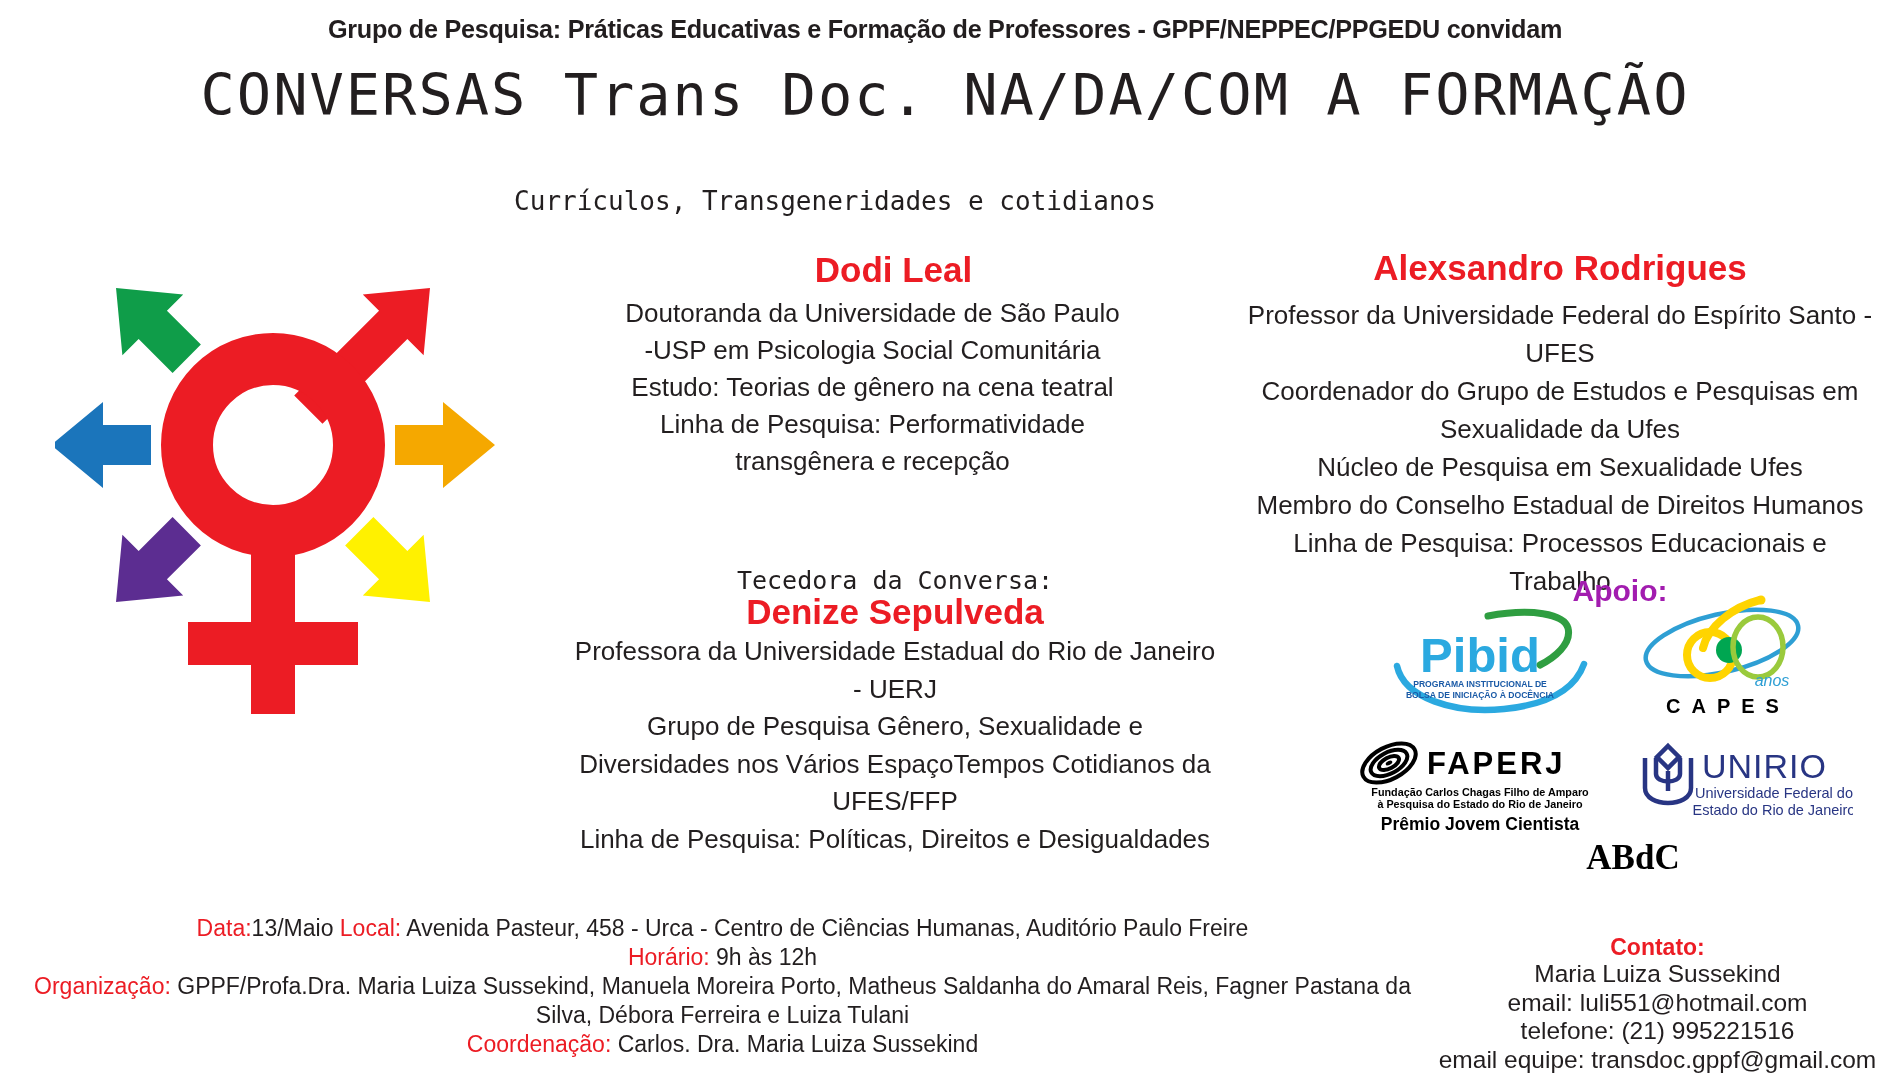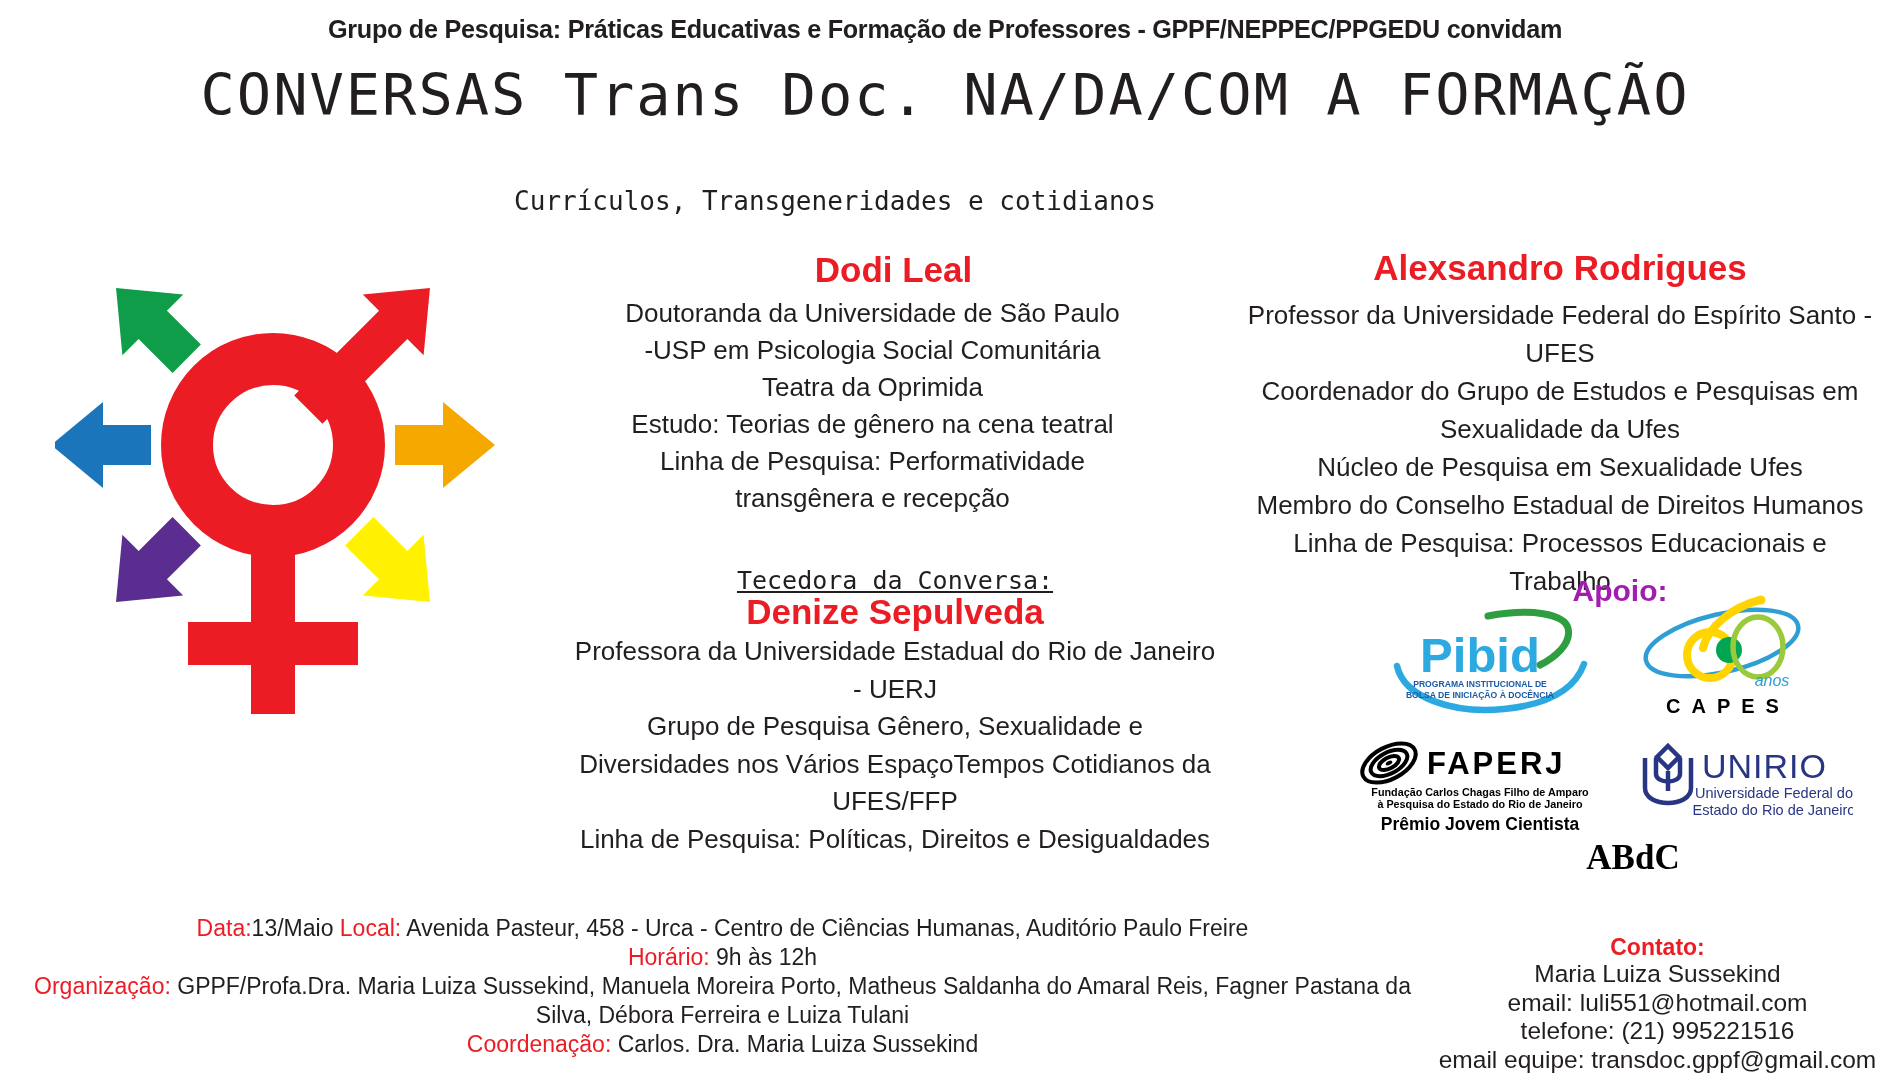--- a/index.html
+++ b/index.html
@@ -19,21 +19,21 @@
   .speaker-name{font-size:35px;font-weight:bold;color:#ec1c24;}
   .body-line{font-size:26px;line-height:37px;}
 
   .dodi-name{top:250px;left:566px;width:655px;}
   .dodi-lines{top:295px;left:545px;width:655px;}
 
   .alex-name{top:248px;left:1215px;width:690px;}
   .alex-lines{top:296px;left:1215px;width:690px;}
   .alex-lines .body-line{line-height:38px;}
 
-  .tec-label{top:566px;left:555px;width:680px;font-family:"DejaVu Sans Mono",monospace;font-size:25px;font-weight:500;text-decoration:underline;}
+  .tec-label{top:566px;left:555px;width:680px;font-family:"DejaVu Sans Mono",monospace;font-size:25px;font-weight:500;}
   .denize-name{top:592px;left:555px;width:680px;}
   .denize-lines{top:633px;left:555px;width:680px;}
   .denize-lines .body-line{line-height:37.5px;}
 
   .apoio{top:574px;left:1500px;width:240px;font-size:30px;font-weight:bold;}
 
   .logo-box{position:absolute;}
   .abdc{top:838px;left:1558px;width:150px;font-family:"Liberation Serif",serif;font-size:35px;font-weight:bold;color:#000;}
 
   .details{top:914px;left:25px;width:1395px;font-size:23px;line-height:29px;text-align:center;}
@@ -68,21 +68,20 @@
 
       <rect x="196" y="312" width="44" height="170" fill="#ec1c24"></rect>
       <rect x="133" y="390" width="170" height="43" fill="#ec1c24"></rect>
     </svg>
   </div>
 
   <div class="abs center speaker-name dodi-name">Dodi Leal</div>
   <div class="abs center dodi-lines">
     <div class="body-line nowrap">Doutoranda da Universidade de São Paulo</div>
     <div class="body-line nowrap">-USP em Psicologia Social Comunitária</div>
-    <div class="body-line nowrap">Teatra da Oprimida</div>
     <div class="body-line nowrap">Estudo: Teorias de gênero na cena teatral</div>
     <div class="body-line nowrap">Linha de Pesquisa: Performatividade</div>
     <div class="body-line nowrap">transgênera e recepção</div>
   </div>
 
   <div class="abs center speaker-name alex-name">Alexsandro Rodrigues</div>
   <div class="abs center alex-lines">
     <div class="body-line nowrap">Professor da Universidade Federal do Espírito Santo -</div>
     <div class="body-line nowrap">UFES</div>
     <div class="body-line nowrap">Coordenador do Grupo de Estudos e Pesquisas em</div>

